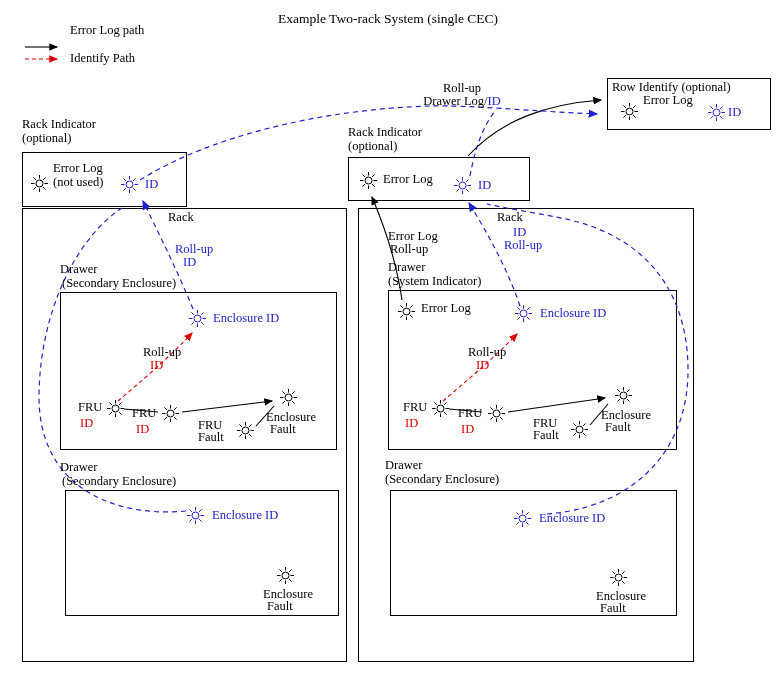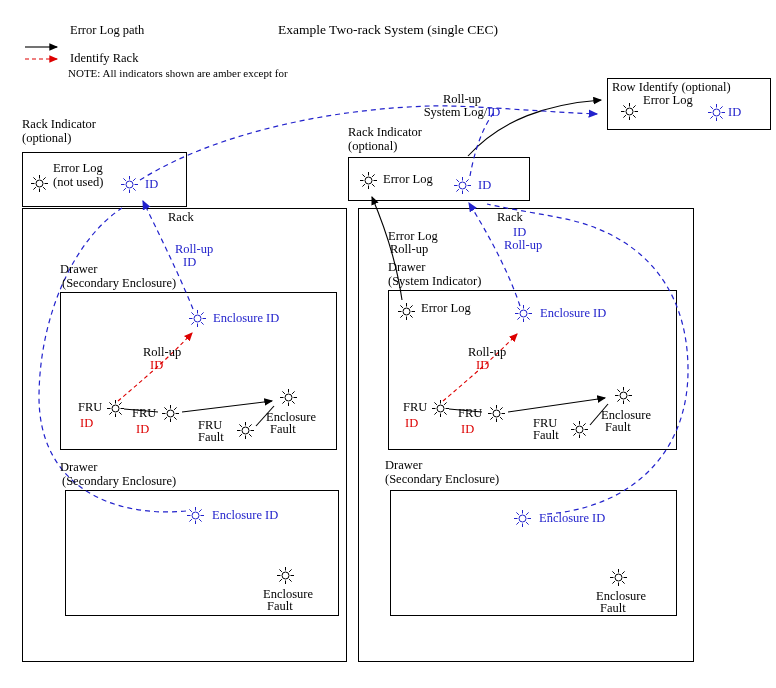--- a/index.html
+++ b/index.html
@@ -3,21 +3,21 @@
 <meta charset="utf-8">
 <style>
   html,body{margin:0;padding:0;background:#fff;}
   .stage{position:relative;width:776px;height:688px;background:#ffffff;
          font-family:"Liberation Serif", serif;color:#000;overflow:hidden;}
   .box{position:absolute;border:1px solid #000;background:transparent;z-index:1;}
   .lbl{position:absolute;font-size:12.5px;line-height:13px;white-space:nowrap;z-index:3;}
   .small{font-size:11px;line-height:12px;}
   .blue{color:var(--blue);}
   .red{color:var(--red);}
-  .center{text-align:center;margin-top:11px;}
+  .center{text-align:center;}
   .ind{position:absolute;width:19px;height:19px;z-index:3;}
   .ind.amber{color:#000;}
   .ind.blue-ind{color:var(--blue);}
   svg.overlay{position:absolute;left:0;top:0;z-index:2;pointer-events:none;}
   .pk{stroke:var(--line);fill:none;stroke-width:1.1px;}
   .pr{stroke:var(--red);fill:none;stroke-width:1.1px;stroke-dasharray:4 3;}
   .pb{stroke:var(--blue);fill:none;stroke-width:1.2px;stroke-dasharray:5 4;}
   .mkk{fill:var(--line);}
   .mkr{fill:var(--red);}
   .mkb{fill:var(--blue);}
@@ -72,26 +72,25 @@
     <path class="pb" marker-end="url(#mk-b)" d="M193,309 C178,272 158,232 143,201"></path>
     <path class="pb" d="M186,511 C112,518 38,486 39,395 C40,312 76,238 122,208"></path>
     <path class="pb" marker-end="url(#mk-b)" d="M140,180 C215,133 330,109 430,106 C468,105 530,111 597,114"></path>
     <path class="pb" d="M470,176 C474,154 481,129 495,111"></path>
     <path class="pb" marker-end="url(#mk-b)" d="M520,306 C508,270 488,234 469,203"></path>
     <path class="pb" d="M547,514 C628,508 689,456 688,368 C687,282 636,231 556,217 C530,212 504,208 487,204"></path>
   </svg>
 
   <div class="lbl center" style="left:0;top:12px;width:776px;font-size:13.5px">Example Two-rack System (single CEC)</div>
   <div class="lbl" style="left:70px;top:24px">Error Log path</div>
-  <div class="lbl" style="left:70px;top:52px">Identify Rack</div>
-  <div class="lbl small" style="left:68px;top:67px">NOTE: All indicators shown are amber except for</div>
+  <div class="lbl" style="left:70px;top:52px">Identify Path</div>
 
   <div class="lbl center" style="left:403px;top:82px;width:118px">
     <div>Roll-up</div>
-    <div><span>System Log/</span><span class="blue">ID</span></div>
+    <div><span>Drawer Log/</span><span class="blue">ID</span></div>
   </div>
 
   <div class="lbl" style="left:612px;top:81px">Row Identify (optional)</div>
   <div class="lbl" style="left:643px;top:94px">Error Log</div>
   <svg class="ind amber" style="left:620px;top:102px" viewBox="-9.5 -9.5 19 19">
       <use href="#sun"></use>
     </svg>
   <svg class="ind blue-ind" style="left:707px;top:103px" viewBox="-9.5 -9.5 19 19">
       <use href="#sun"></use>
     </svg>

